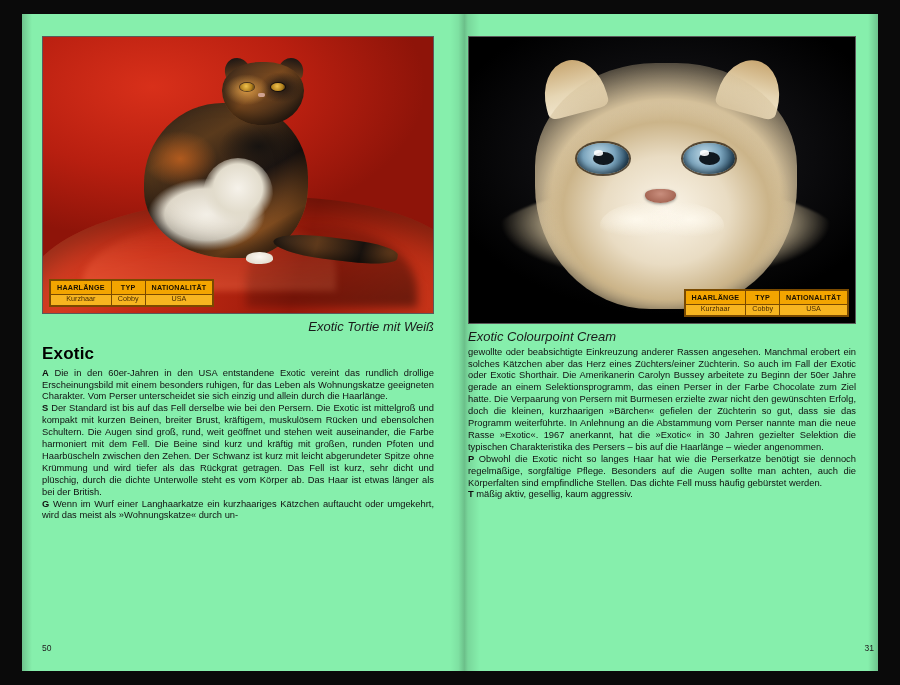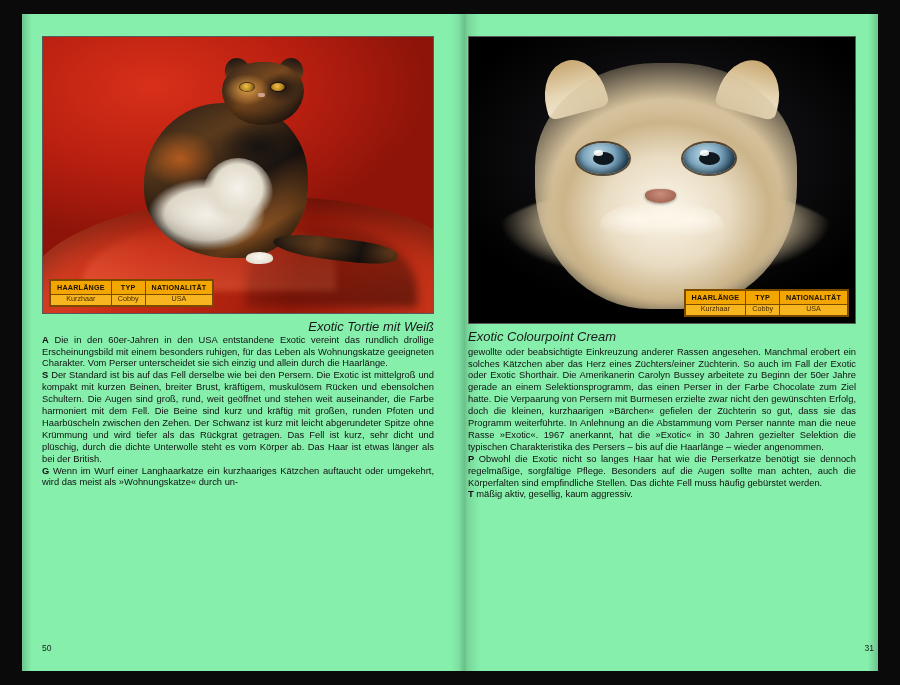--- a/index.html
+++ b/index.html
@@ -331,20 +331,21 @@
               <td>Cobby</td>
               <td>USA</td>
             </tr>
           </tbody>
             </table>
         </div>
       </div>
 
       <div class="caption caption-left">Exotic Tortie mit Weiß</div>
 
+      <h1 class="breed-title">Exotic</h1>
 
       <div class="body-col">
         <p><b>A</b><span> Die in den 60er-Jahren in den USA entstandene Exotic vereint das rundlich drollige Erscheinungsbild mit einem besonders ruhigen, für das Leben als Wohnungskatze geeigneten Charakter. Vom Perser unterscheidet sie sich einzig und allein durch die Haarlänge.</span></p>
         <p><b>S</b><span> Der Standard ist bis auf das Fell derselbe wie bei den Persern. Die Exotic ist mittelgroß und kompakt mit kurzen Beinen, breiter Brust, kräftigem, muskulösem Rücken und ebensolchen Schultern. Die Augen sind groß, rund, weit geöffnet und stehen weit auseinander, die Farbe harmoniert mit dem Fell. Die Beine sind kurz und kräftig mit großen, runden Pfoten und Haarbüscheln zwischen den Zehen. Der Schwanz ist kurz mit leicht abgerundeter Spitze ohne Krümmung und wird tiefer als das Rückgrat getragen. Das Fell ist kurz, sehr dicht und plüschig, durch die dichte Unterwolle steht es vom Körper ab. Das Haar ist etwas länger als bei der British.</span></p>
         <p><b>G</b><span> Wenn im Wurf einer Langhaarkatze ein kurzhaariges Kätzchen auftaucht oder umgekehrt, wird das meist als »Wohnungskatze« durch un-</span></p>
       </div>
 
       <div class="folio folio-left">50</div>
 
       <div class="edge-left"></div>

